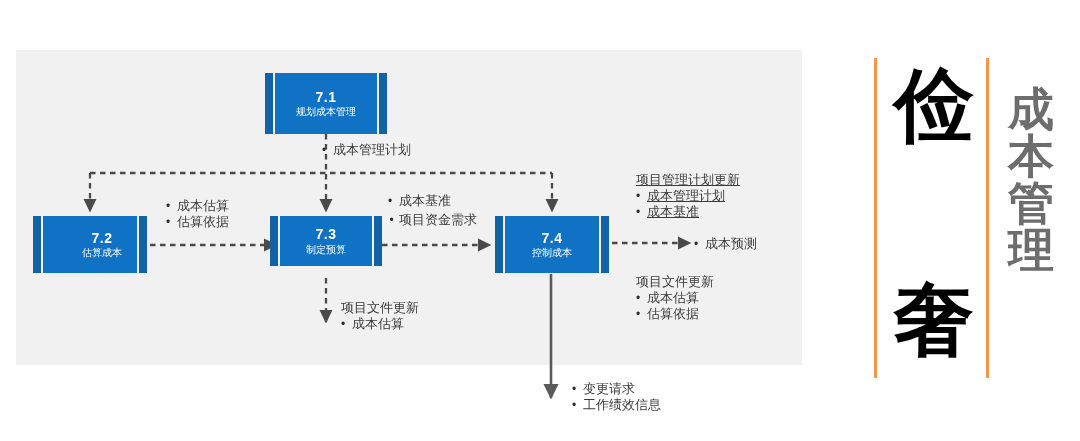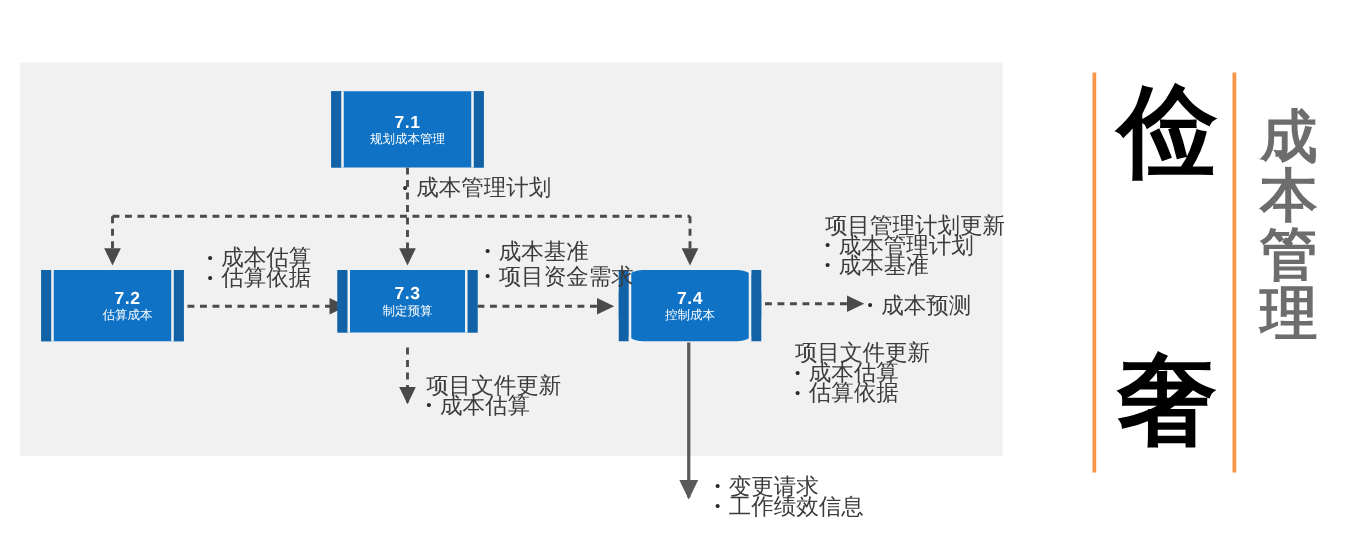--- a/index.html
+++ b/index.html
@@ -39,21 +39,21 @@
     display:flex;flex-direction:column;align-items:center;justify-content:center;
   }
   .pbox .num{font-size:14px;font-weight:700;letter-spacing:.5px;}
   .pbox .nm{font-size:10px;font-weight:400;margin-top:1px;}
 
   
   #links{position:absolute;left:0;top:0;width:1080px;height:441px;}
 
   
   .lbl{
-    position:absolute;color:#3b3b3b;font-size:18px;line-height:16px;
+    position:absolute;color:#3b3b3b;font-size:13px;line-height:16px;
     white-space:nowrap;
   }
   .lbl .hdr{display:block;}
   .lbl .li{display:block;padding-left:11px;position:relative;}
   .lbl .li::before{
     content:"\2022";position:absolute;left:0;top:0;font-size:12px;color:#2c2c2c;
   }
 
   
   .titleblock{position:absolute;left:866px;top:58px;width:206px;height:320px;}
@@ -142,21 +142,21 @@
     <div class="edge l"></div>
     <div class="gap l"></div>
     <div class="edge r"></div>
     <div class="gap r"></div>
     <div class="inner">
       <span class="num">7.3</span>
       <span class="nm">制定预算</span>
     </div>
   </div>
 
-  <div class="pbox" style="left:495px;top:216px;width:114px;height:57px;border-radius:19px;">
+  <div class="pbox" style="left:495px;top:216px;width:114px;height:57px;">
     <div class="edge l"></div>
     <div class="gap l"></div>
     <div class="edge r"></div>
     <div class="gap r"></div>
     <div class="inner">
       <span class="num">7.4</span>
       <span class="nm">控制成本</span>
     </div>
   </div>
 
@@ -164,33 +164,33 @@
     <span class="li">成本管理计划</span>
   </div>
 
   <div class="lbl" style="left:166px;top:198px;">
     <span class="li">成本估算</span>
     <span class="li">估算依据</span>
   </div>
 
   <div class="lbl" style="left:388px;top:193px;">
     <span class="li">成本基准</span>
-    <span class="li" style="margin-top:4px;">项目资金需求</span>
+    <span class="li" style="margin-top:4px;font-family:Liberation Mono, monospace;">项目资金需求</span>
   </div>
 
   <div class="lbl" style="left:694px;top:236px;text-align:right;">
     <span class="li">成本预测</span>
   </div>
 
   <div class="lbl" style="left:341px;top:300px;">
     <span class="hdr">项目文件更新</span>
     <span class="li">成本估算</span>
   </div>
 
-  <div class="lbl" style="left:660px;top:172px;">
+  <div class="lbl" style="left:636px;top:172px;text-decoration:underline;">
     <span class="hdr">项目管理计划更新</span>
     <span class="li">成本管理计划</span>
     <span class="li">成本基准</span>
   </div>
 
   <div class="lbl" style="left:636px;top:274px;">
     <span class="hdr">项目文件更新</span>
     <span class="li">成本估算</span>
     <span class="li">估算依据</span>
   </div>

